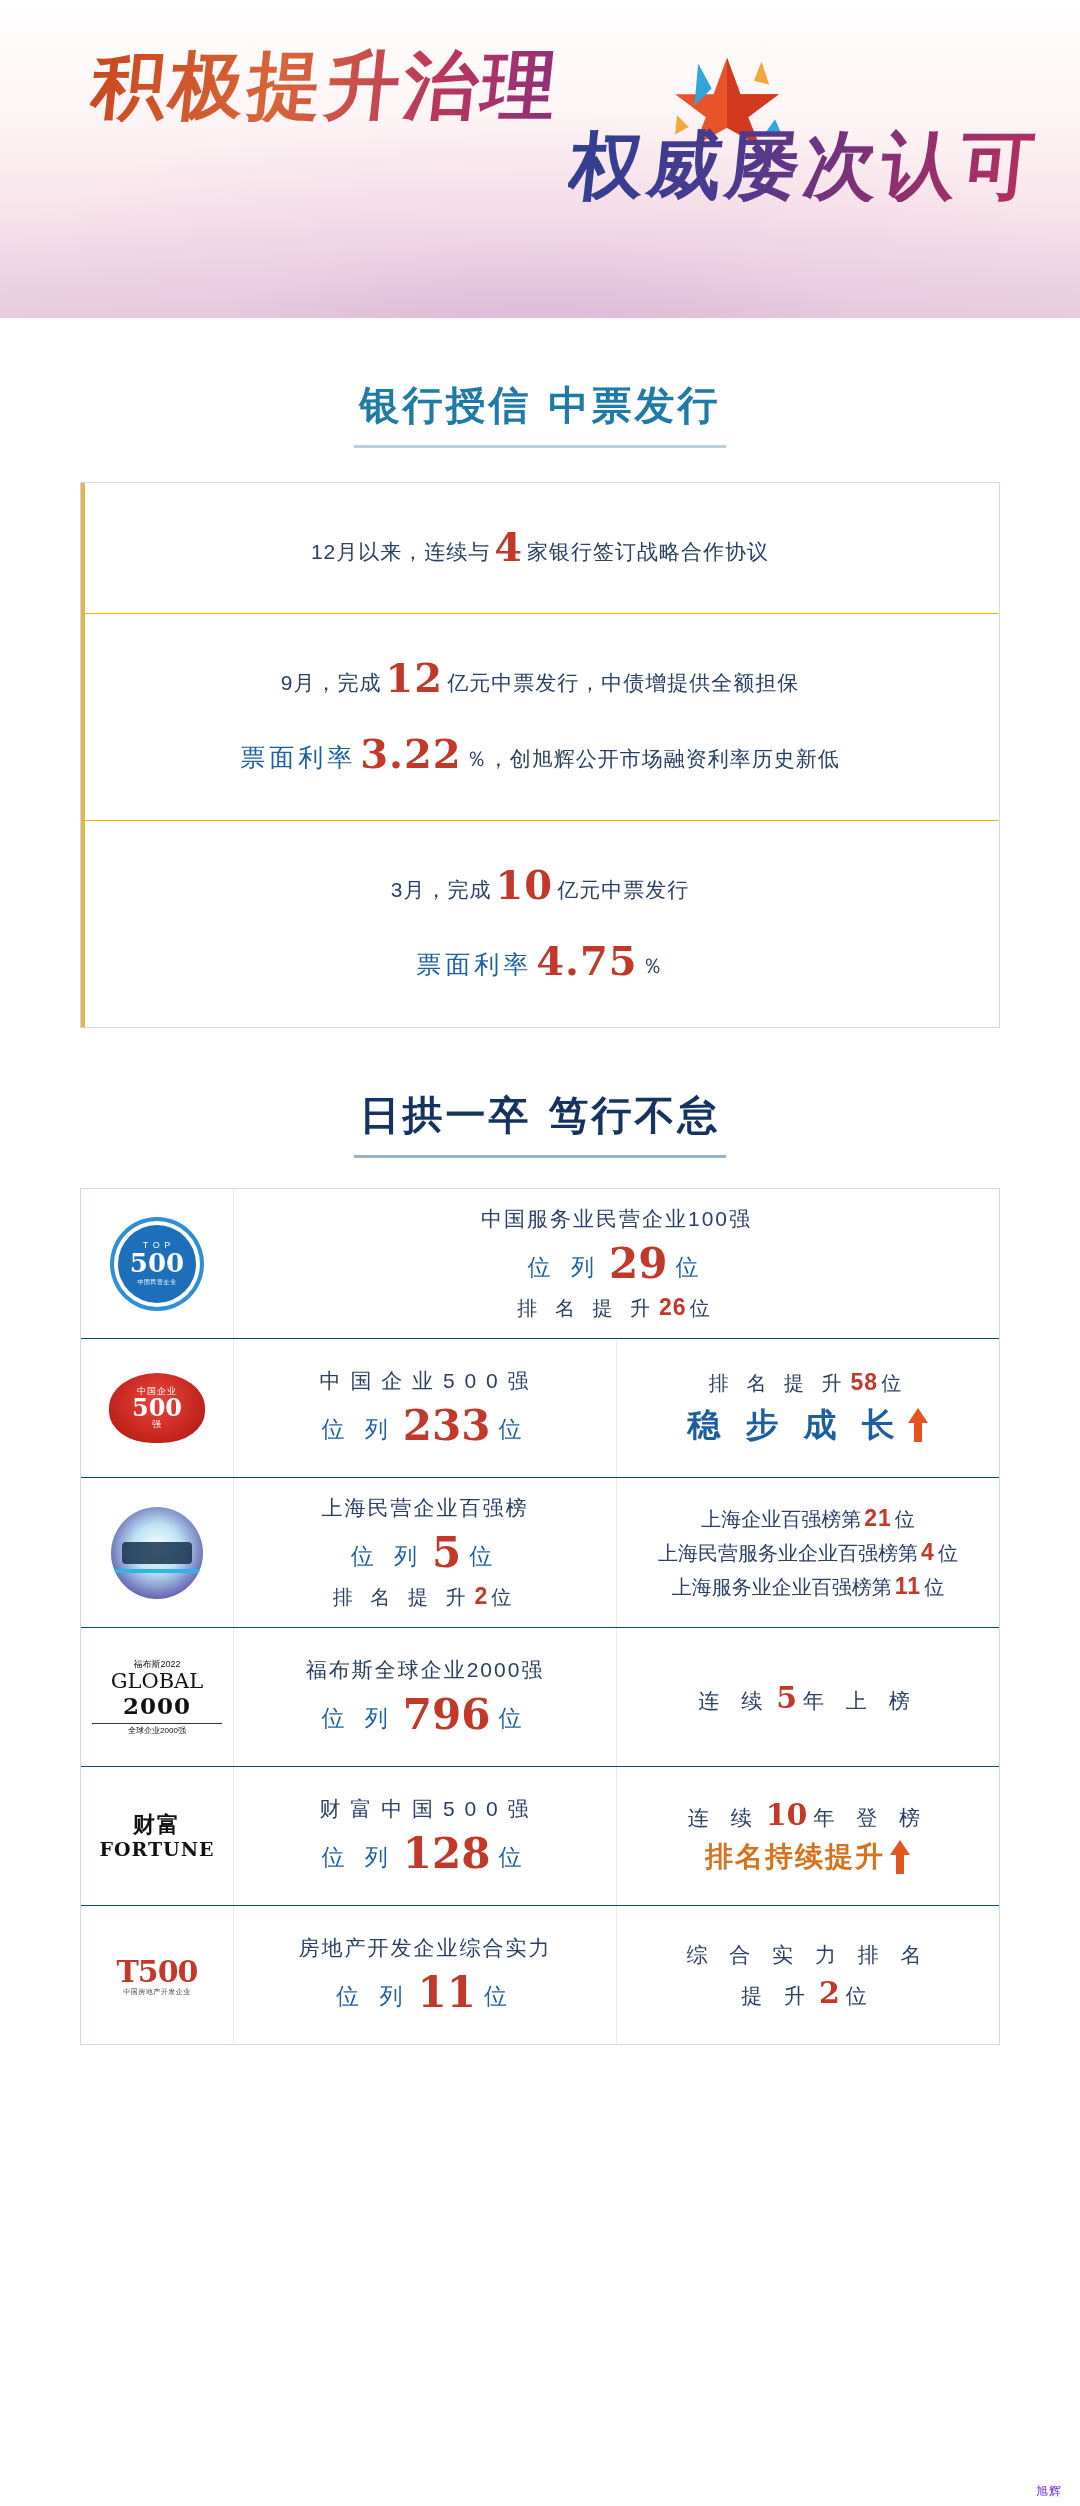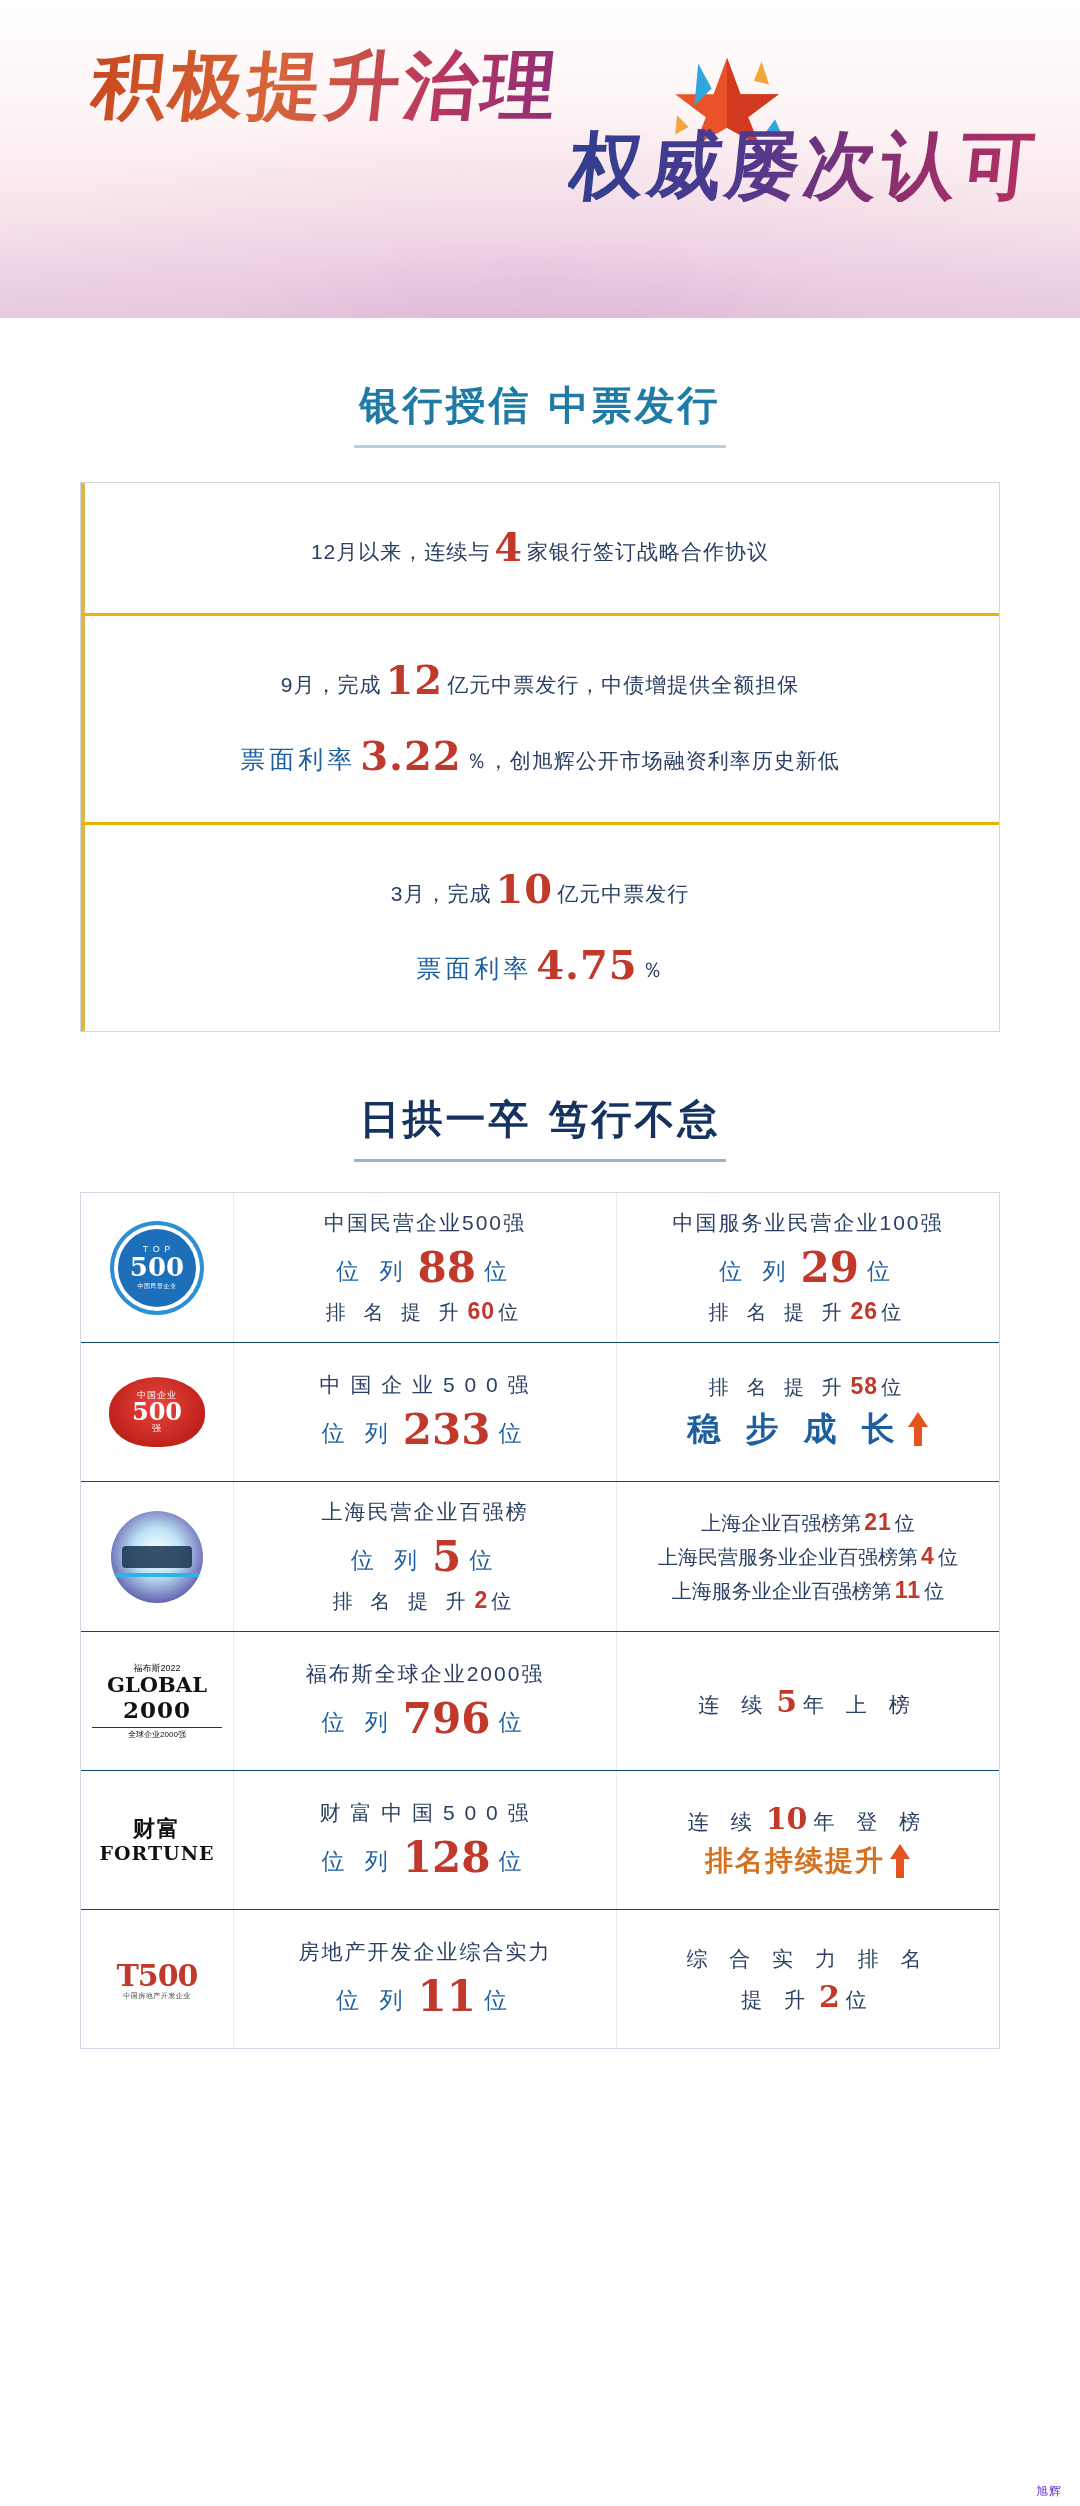--- a/index.html
+++ b/index.html
@@ -102,21 +102,21 @@
   .card {
     margin: 34px 80px 0 80px;
     border: 1px solid #cfd9e4;
     background: #fff;
   }
   .card-row {
     position: relative;
     padding: 26px 28px 28px 28px;
   }
   .card-row + .card-row {
-    border-top: 3px solid #eab308;
+    border-top: 1px solid #eab308;
   }
   .card-row::before {
     content: "";
     position: absolute;
     left: 0;
     top: 0;
     bottom: 0;
     width: 4px;
     background: #e0b84a;
   }
@@ -304,21 +304,21 @@
     top: 62px;
   }
 
   .logo-forbes {
     width: 130px;
     text-align: center;
     color: #111;
     line-height: 1.15;
   }
   .logo-forbes .fb-top { font-size: 9px; letter-spacing: 0; color: #111; }
-  .logo-forbes .fb-main { font-size: 21px; font-weight: 700; font-family: "DejaVu Serif", serif; letter-spacing: 0; }
+  .logo-forbes .fb-main { font-size: 21px; font-weight: 400; font-family: "DejaVu Serif", serif; letter-spacing: 0; }
   .logo-forbes .fb-num { font-size: 23px; font-weight: 700; font-family: "DejaVu Serif", serif; letter-spacing: 1px; }
   .logo-forbes .fb-bot { font-size: 8px; border-top: 1px solid #333; margin-top: 3px; padding-top: 2px; }
 
   .logo-fortune {
     width: 132px;
     text-align: center;
     color: #111;
     line-height: 1.2;
   }
   .logo-fortune .cf { font-size: 22px; font-weight: 700; font-family: "DejaVu Serif", serif; letter-spacing: 2px; }
@@ -407,29 +407,20 @@
 
     <div class="rank-row">
       <div class="logo-cell">
         <div class="logo-top500">
           <span class="t">T O P</span>
           <span class="n">500</span>
           <span class="c">中国民营企业</span>
         </div>
       </div>
       <div class="cell bordered">
-        <div class="t-label">中国民营企业500强</div>
-        <div class="t-rank">
-          <span>位 列</span><span class="num">88</span><span>位</span>
-        </div>
-        <div class="t-sub">
-          <span>排 名 提 升</span><span class="num">60</span><span>位</span>
-        </div>
-      </div>
-      <div class="cell bordered">
         <div class="t-label">中国服务业民营企业100强</div>
         <div class="t-rank">
           <span>位 列</span><span class="num">29</span><span>位</span>
         </div>
         <div class="t-sub">
           <span>排 名 提 升</span><span class="num">26</span><span>位</span>
         </div>
       </div>
     </div>
 

